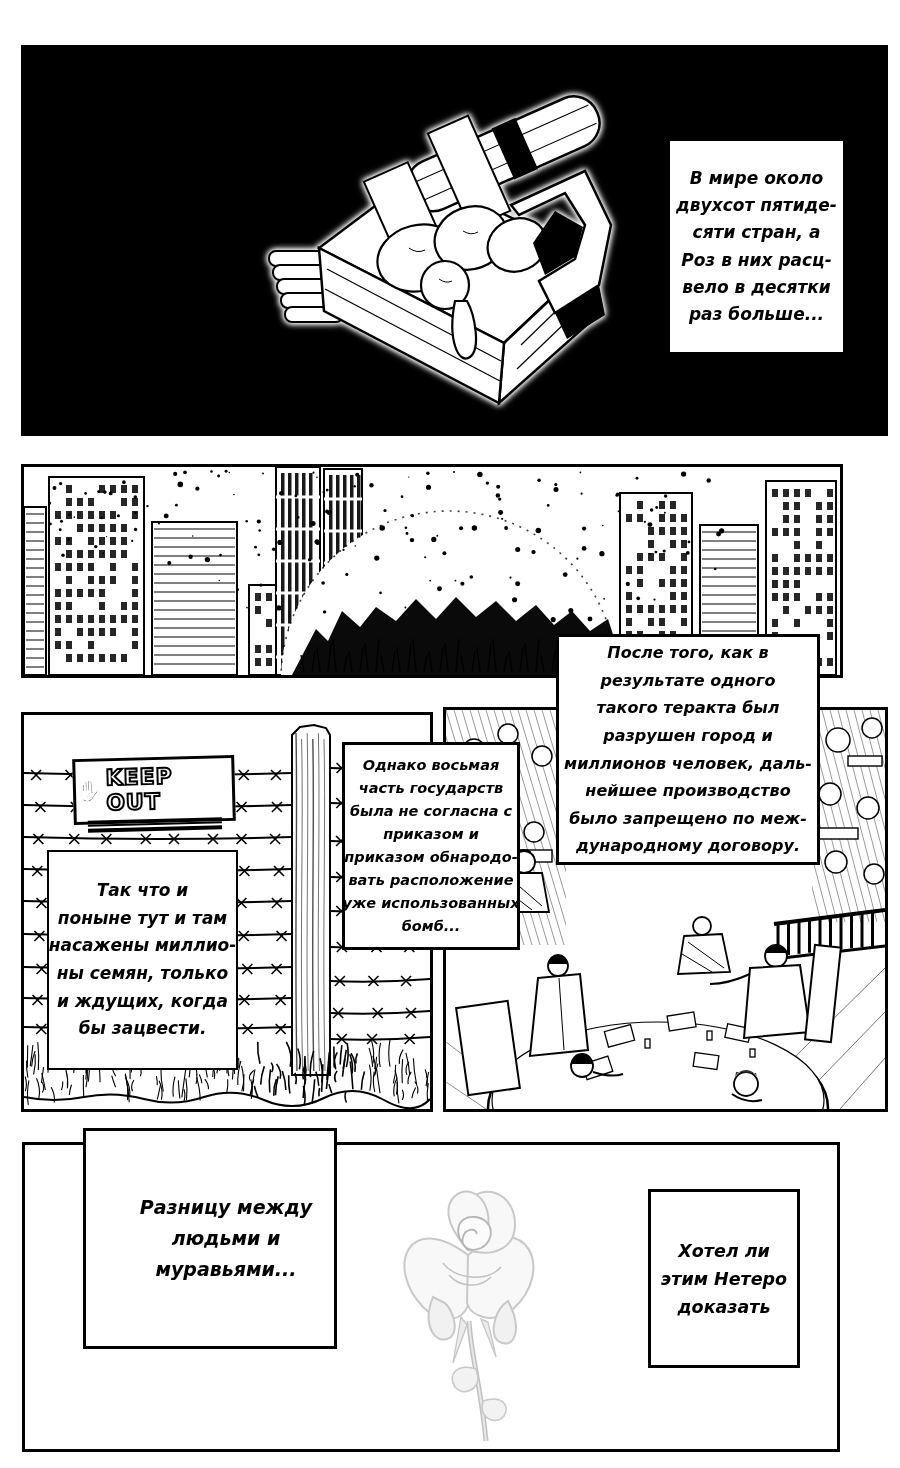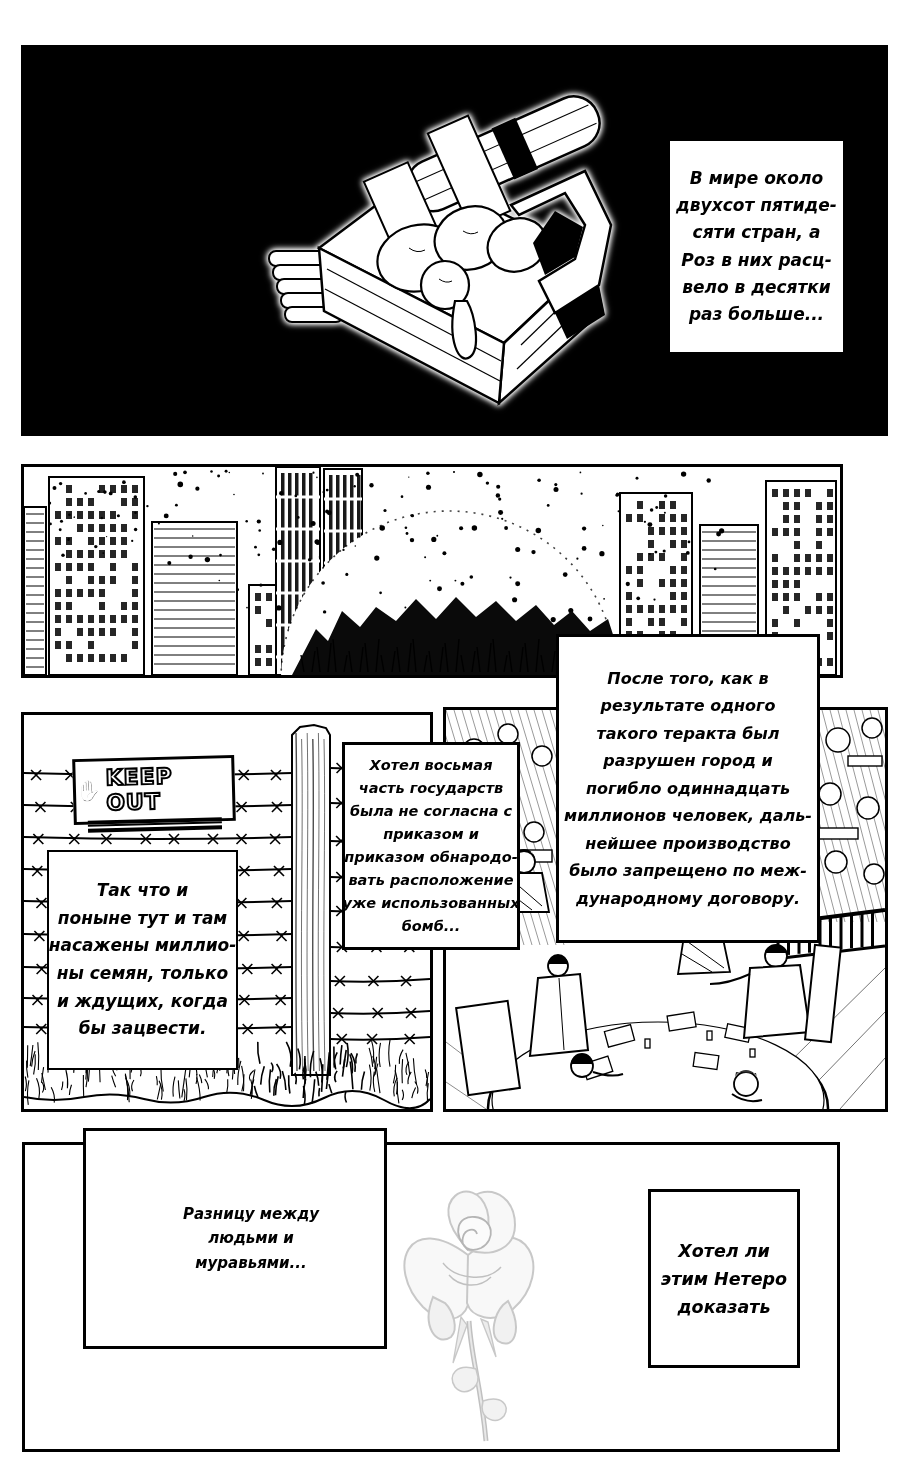--- a/index.html
+++ b/index.html
@@ -1181,53 +1181,52 @@
   <div class="caption no-border" style="left:670px;top:141px;width:173px;height:211px;font-size:17px;line-height:1.6;">
     <span>В мире около</span>
     <span>двухсот пятиде-</span>
     <span>сяти стран, а</span>
     <span>Роз в них расц-</span>
     <span>вело в десятки</span>
     <span>раз больше...</span>
   </div>
 
 
-  <div class="caption" style="left:556px;top:634px;width:264px;height:309px;font-size:16px;line-height:1.72;">
+  <div class="caption" style="left:556px;top:634px;width:264px;height:231px;font-size:16px;line-height:1.72;">
     <span>После того, как в</span>
     <span>результате одного</span>
     <span>такого теракта был</span>
     <span>разрушен город и</span>
-    <span>погибло одиннадцать</span>
     <span>миллионов человек, даль-</span>
     <span>нейшее производство</span>
     <span>было запрещено по меж-</span>
     <span>дународному договору.</span>
   </div>
 
   <div class="caption" style="left:342px;top:742px;width:178px;height:208px;font-size:14.5px;line-height:1.58;">
-    <span>Хотел восьмая</span>
+    <span>Однако восьмая</span>
     <span>часть государств</span>
     <span>была не согласна с</span>
     <span>приказом и</span>
     <span>приказом обнародо-</span>
     <span>вать расположение</span>
     <span>уже использованных</span>
     <span>бомб...</span>
   </div>
 
   <div class="caption thin" style="left:47px;top:850px;width:191px;height:220px;font-size:17px;line-height:1.62;">
     <span>Так что и</span>
     <span>поныне тут и там</span>
     <span>насажены миллио-</span>
     <span>ны семян, только</span>
     <span>и ждущих, когда</span>
     <span>бы зацвести.</span>
   </div>
 
-  <div class="caption" style="left:83px;top:1128px;width:304px;height:221px;font-size:15px;line-height:1.62;padding-left:32px;">
+  <div class="caption" style="left:83px;top:1128px;width:254px;height:221px;font-size:19px;line-height:1.62;padding-left:32px;">
     <span>Разницу между</span>
     <span>людьми и</span>
     <span>муравьями...</span>
   </div>
 
   <div class="caption" style="left:648px;top:1189px;width:152px;height:179px;font-size:17.5px;line-height:1.6;">
     <span>Хотел ли</span>
     <span>этим Нетеро</span>
     <span>доказать</span>
   </div>

